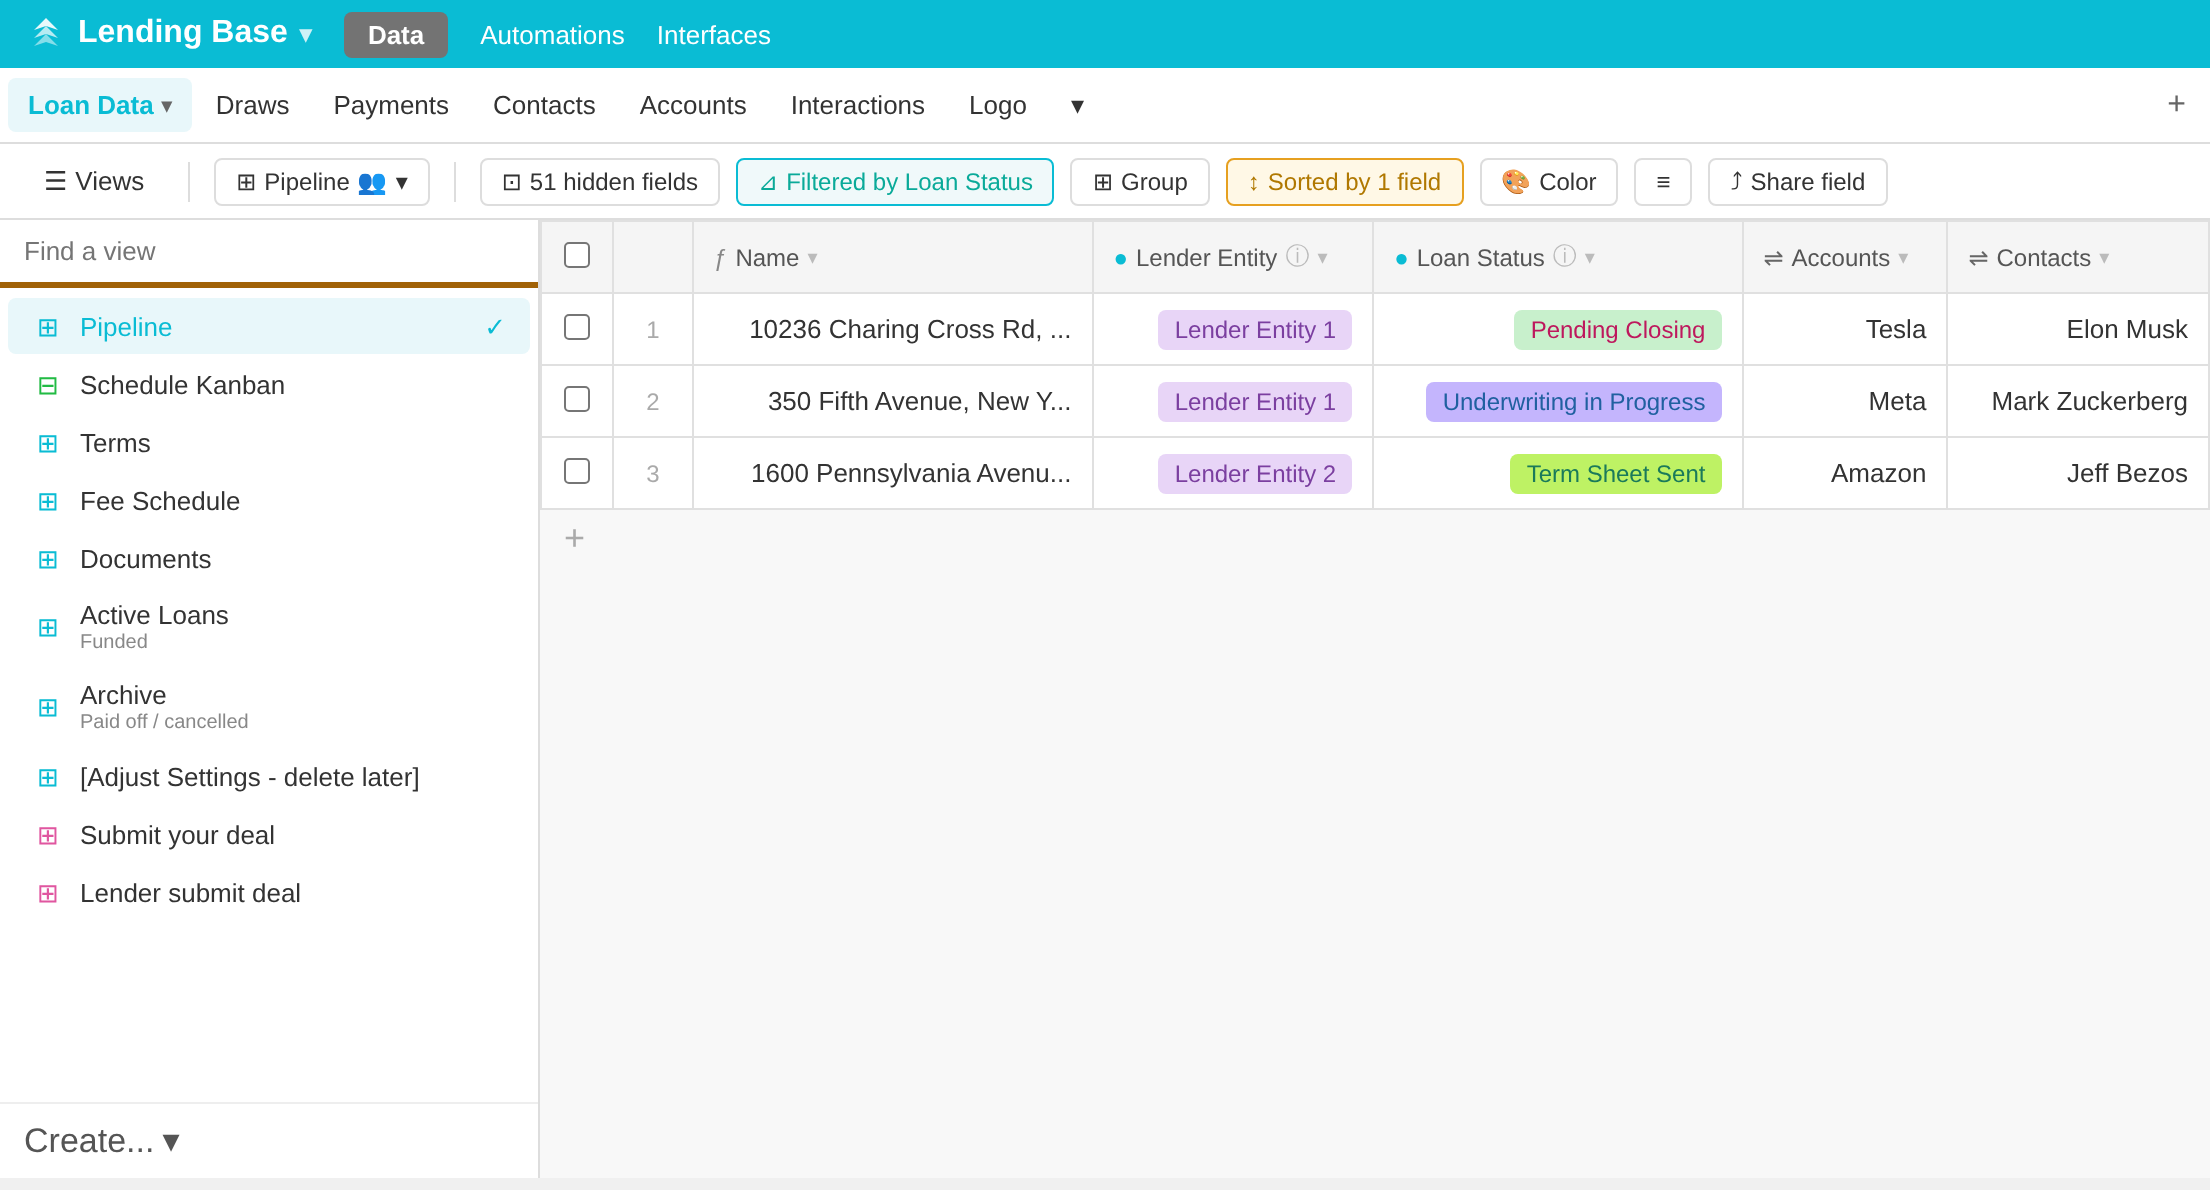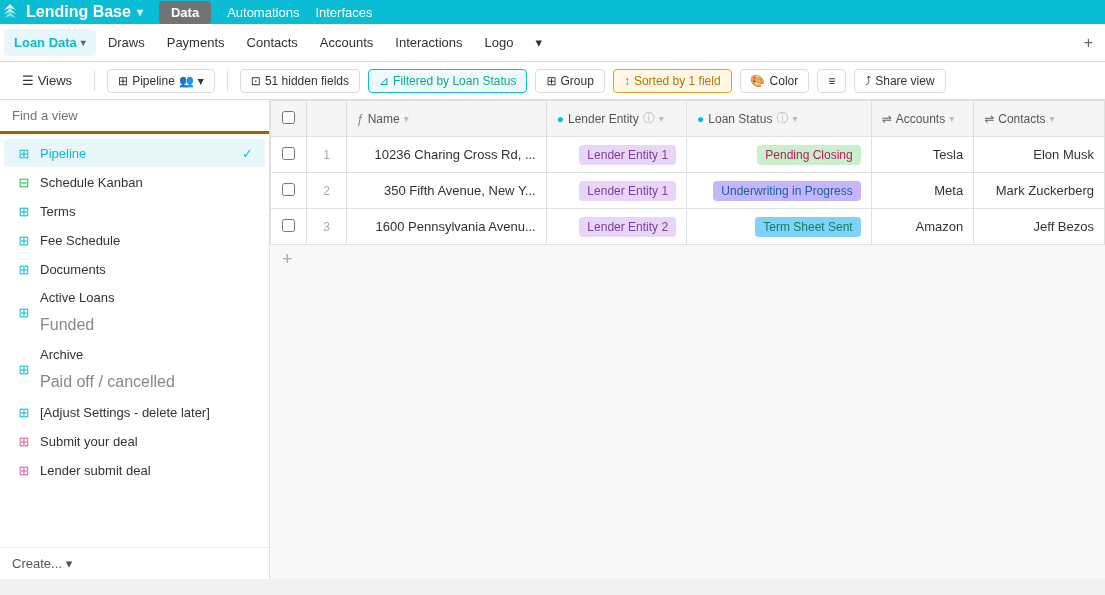--- a/index.html
+++ b/index.html
@@ -1,20 +1,20 @@
 <!DOCTYPE html>
 <html><head>
   <meta charset="utf-8">
   <style>
     * { box-sizing: border-box; margin: 0; padding: 0; }
     body { font-family: -apple-system, BlinkMacSystemFont, 'Segoe UI', sans-serif; font-size: 13px; background: #f0f0f0; overflow: hidden; }
 
     
     .top-nav {
-      display: flex; align-items: center; background: #0ABCD4; height: 24px; padding: 0 0; gap: 16px;
+      display: flex; align-items: center; background: #0ABCD4; height: 34px; padding: 0 13px; gap: 16px;
     }
     .top-nav-logo { display: flex; align-items: center; gap: 6px; color: white; font-weight: 700; font-size: 16px; cursor: pointer; }
     .top-nav-logo svg { width: 20px; height: 20px; }
     .top-nav-btn {
       background: #737373; color: white; border: none; border-radius: 4px; padding: 4px 12px; font-size: 13px; font-weight: 600; cursor: pointer;
     }
     .top-nav-link { color: white; font-size: 13px; cursor: pointer; background: none; border: none; }
 
     
     .tab-bar {
@@ -54,45 +54,45 @@
     .sidebar-search input {
       width: 100%; border: none; outline: none; font-size: 13px; color: #333; background: none;
     }
     .sidebar-items { flex: 1; overflow-y: auto; padding: 4px 0; }
     .sidebar-item {
       display: flex; align-items: center; gap: 8px; padding: 6px 12px; cursor: pointer; color: #333; font-size: 13px; border-radius: 4px; margin: 1px 4px;
     }
     .sidebar-item.active { background: #e8f7fa; color: #0ABCD4; }
     .sidebar-item .item-icon { width: 16px; height: 16px; display: flex; align-items: center; justify-content: center; flex-shrink: 0; }
     .sidebar-item .item-check { margin-left: auto; color: #0ABCD4; }
-    .sidebar-item .item-sub { font-size: 16px; color: #888; display: block; margin-top: 11px; }
+    .sidebar-item .item-sub { font-size: 10px; color: #888; display: block; margin-top: 1px; }
     .sidebar-item-content { display: flex; flex-direction: column; }
     .sidebar-footer {
       padding: 8px 12px; border-top: 1px solid #eee; display: flex; align-items: center; justify-content: space-between;
     }
-    .create-btn { display: flex; align-items: center; gap: 4px; color: #555; font-size: 13px; cursor: pointer; background: none; border: none; }
+    .create-btn { display: flex; align-items: center; gap: 4px; color: #555; font-size: 17px; cursor: pointer; background: none; border: none; }
 
     
     .table-area { flex: 1; overflow: auto; background: #f8f8f8; }
     table { width: 100%; border-collapse: collapse; background: white; }
     thead th {
       background: #f5f5f5; border: 1px solid #e0e0e0; padding: 0 10px; height: 36px; font-size: 12px; font-weight: 500; color: #555; white-space: nowrap; position: sticky; top: 0; z-index: 10;
     }
     thead th .th-inner { display: flex; align-items: center; gap: 4px; }
     tbody td { border: 1px solid #e0e0e0; padding: 0 10px; height: 36px; font-size: 13px; color: #333; text-align: right; }
     .row-num { color: #aaa; font-size: 12px; width: 40px; text-align: center; }
     .row-check { width: 36px; text-align: center; }
     .add-row { color: #aaa; font-size: 18px; cursor: pointer; padding: 4px 12px; }
 
     
     .badge { display: inline-block; padding: 3px 8px; border-radius: 4px; font-size: 12px; font-weight: 500; }
     .badge-lender { background: #e8d5f7; color: #7b3fa0; }
     .badge-pending { background: #c8f0cc; color: #be185d; }
     .badge-underwriting { background: #c4b5fd; color: #2060a0; }
-    .badge-term { background: #7dd3fc; color: #1a7a5a; }
+    .badge-term { background: #bef264; color: #1a7a5a; }
 
     
     .icon-grid { color: #0ABCD4; }
     .icon-kanban { color: #22bb44; }
     .icon-pink { color: #e056a0; }
   </style>
 </head>
 <body>
 
 <div class="top-nav">
@@ -170,21 +170,21 @@
   </button>
   <button class="toolbar-btn">
     <span>🎨</span>
     <span>Color</span>
   </button>
   <button class="toolbar-btn">
     <span>≡</span>
   </button>
   <button class="toolbar-btn">
     <span>⤴</span>
-    <span>Share view</span>
+    <span>Share field</span>
   </button>
 </div>
 
 <div class="main">
 
   <div class="sidebar">
     <div class="sidebar-search">
       <input type="text" placeholder="Find a view" style="">
     </div>
     <div class="sidebar-items">

